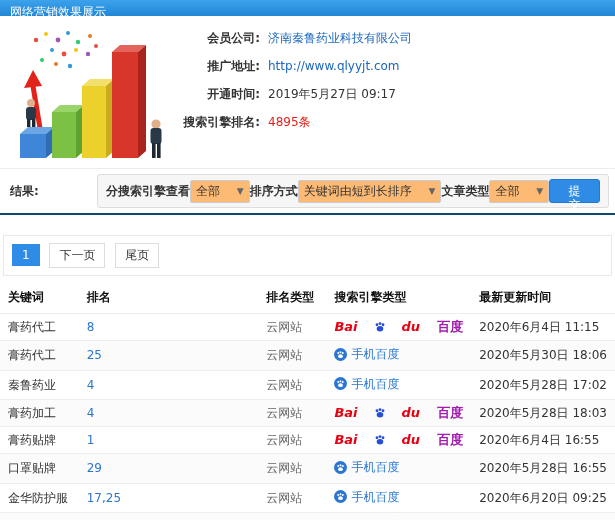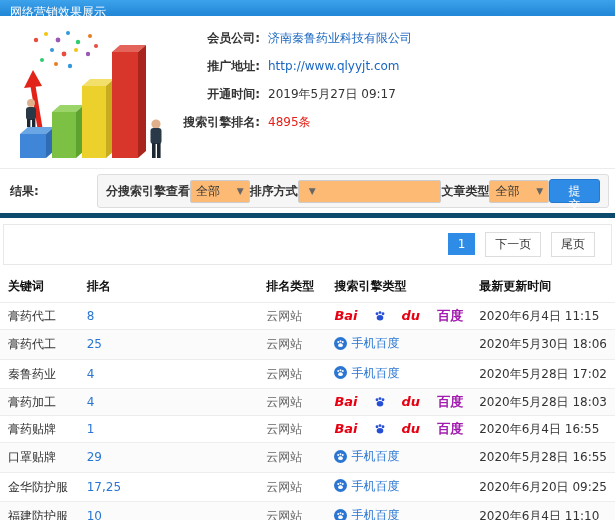--- a/index.html
+++ b/index.html
@@ -19,21 +19,21 @@
   .clipart { position: absolute; left: 6px; top: 2px; width: 168px; height: 148px; }
   .info { position: absolute; left: 148px; top: 8px; }
   .info-row { display: flex; align-items: center; height: 28px; }
   .info-label { width: 112px; text-align: right; font-weight: bold; color: #333; white-space: nowrap; }
   .info-value { margin-left: 8px; white-space: nowrap; }
   a.link { color: #1a66c0; text-decoration: none; cursor: pointer; }
   .highlight { color: #e6211a; }
   
   .filterbar {
     display: flex; align-items: center; padding: 5px 6px;
-    border-top: 1px solid #ececec; border-bottom: 5px solid #0c4a6e;
+    border-top: 1px solid #ececec; border-bottom: 2px solid #0c4a6e;
   }
   .results-label { font-weight: bold; width: 158px; padding-left: 4px; }
   .filter-box {
     flex: 1; display: flex; align-items: center; 
     background: #f6f6f6; border: 1px solid #ddd; border-radius: 3px; padding: 4px 8px;
   }
   .flabel { font-weight: bold; white-space: nowrap; }
   .sel {
     display: inline-flex; align-items: center; justify-content: space-between;
     border: 1px solid #ccc; border-radius: 2px; background: #fdba74;
@@ -41,21 +41,21 @@
   }
   .sel .arr { color: #666; margin-left: 5px; font-size: 9px; }
   .sel-s { width: 62px; }
   .sel-w { width: 150px; }
   .submit-btn {
     background: #2e8be6; color: #fff; border: 1px solid #2479cf; border-radius: 3px;
     padding: 4px 13px; font-size: 12px; cursor: pointer; height: 24px; line-height: 14px;
     font-family: Liberation Sans, sans-serif;
   }
   
-  .pager-band { margin: 6px 3px 0; border: 1px solid #e8e8e8; text-align: right; padding: 7px 16px; }
+  .pager-band { margin: 20px 3px 0; border: 1px solid #e8e8e8; text-align: left; padding: 7px 8px; }
   .page-cur {
     display: inline-block; padding: 3px 9px; background: #2e8be6;
     border: 1px solid #2e8be6; color: #fff; cursor: pointer;
   }
   .page-btn {
     display: inline-block; padding: 3px 9px; border: 1px solid #ddd; background: #fff;
     color: #333; margin-left: 6px; text-decoration: none; cursor: pointer;
   }
   
   .rank-table { width: 100%; border-collapse: collapse; margin-top: 6px; }
@@ -167,20 +167,21 @@
   <section class="filterbar">
     <span class="results-label">结果:</span>
     <div class="filter-box">
       <span class="flabel">分搜索引擎查看</span>
       <div class="sel sel-s">
         <span>全部</span>
         <span class="arr">▼</span>
       </div>
       <span class="flabel">排序方式</span>
       <div class="sel sel-w">
+        <span>关键词由短到长排序</span>
         <span class="arr">▼</span>
       </div>
       <span class="flabel">文章类型</span>
       <div class="sel sel-s">
         <span>全部</span>
         <span class="arr">▼</span>
       </div>
       <button class="submit-btn">提交</button>
     </div>
   </section>

